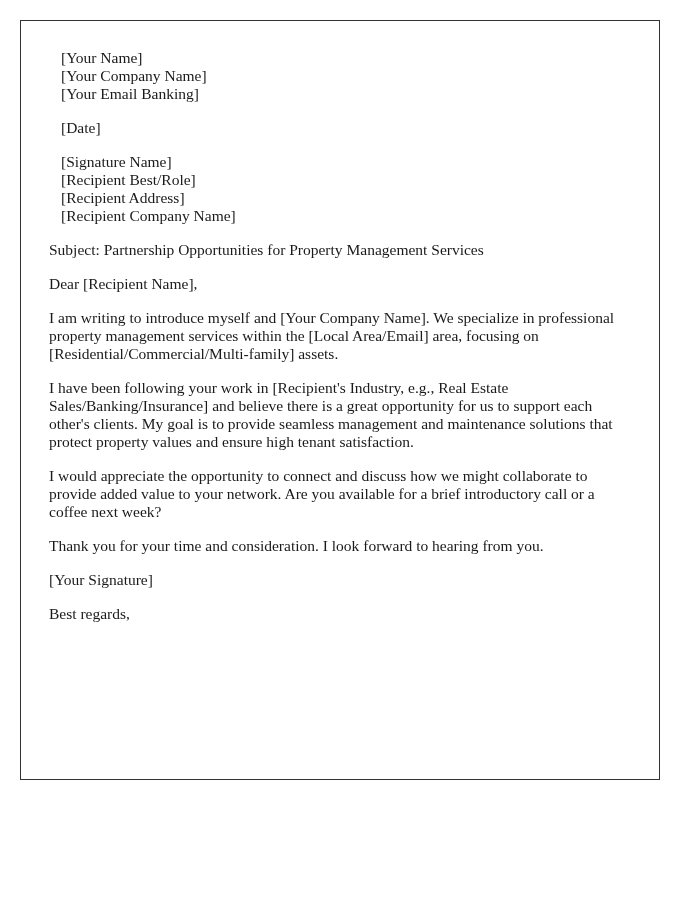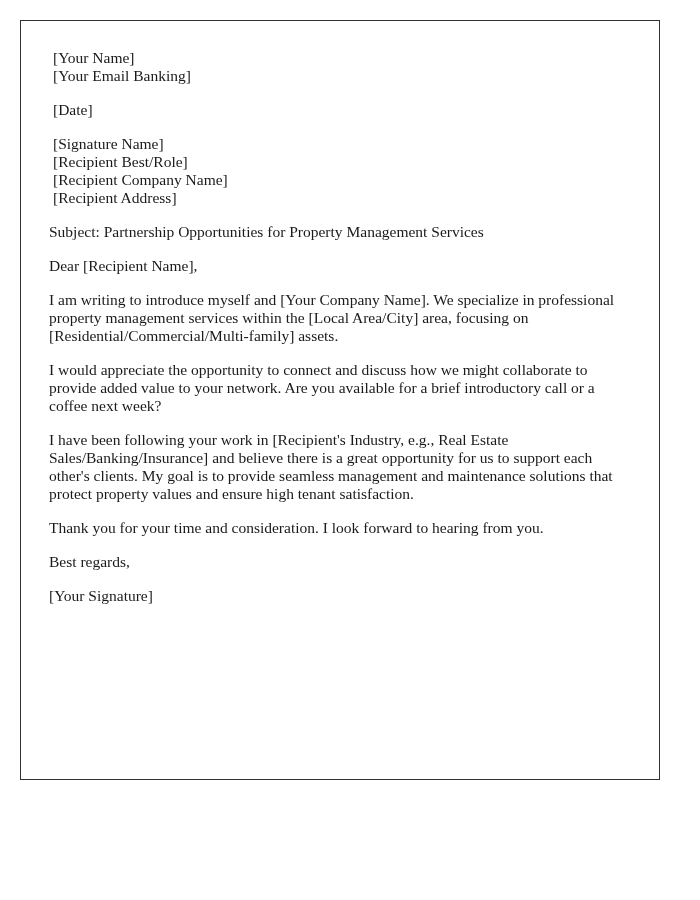--- a/index.html
+++ b/index.html
@@ -6,40 +6,41 @@
     body { width: 700px; height: 900px; position: relative; overflow: hidden; }
     .page {
       position: absolute; left: 20px; top: 20px;
       width: 640px; height: 760px;
       border: 1px solid #333333;
       box-sizing: border-box;
       padding: 28px 28px 0 28px;
       font-family: "Liberation Serif", serif;
       font-size: 15.5px; line-height: 18px; color: #1a1a1a;
     }
-    .block { margin: 0 0 16px 4px; }
+    .block { margin: 0 0 16px 12px; }
     .line { display: block; }
     p { margin: 12px 0 16px 0; }
   </style>
 </head>
 <body>
 
 <div class="page">
   <div class="block">
     <span class="line">[Your Name]</span>
+    <span class="line">[Your Company Name]</span>
     <span class="line">[Your Email Banking]</span>
   </div>
   <div class="block">[Date]</div>
   <div class="block">
     <span class="line">[Signature Name]</span>
     <span class="line">[Recipient Best/Role]</span>
+    <span class="line">[Recipient Address]</span>
     <span class="line">[Recipient Company Name]</span>
-    <span class="line">[Recipient Address]</span>
   </div>
   <p>Subject: Partnership Opportunities for Property Management Services</p>
   <p>Dear [Recipient Name],</p>
-  <p>I am writing to introduce myself and [Your Company Name]. We specialize in professional property management services within the [Local Area/City] area, focusing on [Residential/Commercial/Multi-family] assets.</p>
+  <p>I am writing to introduce myself and [Your Company Name]. We specialize in professional property management services within the [Local Area/Email] area, focusing on [Residential/Commercial/Multi-family] assets.</p>
+  <p>I have been following your work in [Recipient's Industry, e.g., Real Estate Sales/Banking/Insurance] and believe there is a great opportunity for us to support each other's clients. My goal is to provide seamless management and maintenance solutions that protect property values and ensure high tenant satisfaction.</p>
   <p>I would appreciate the opportunity to connect and discuss how we might collaborate to provide added value to your network. Are you available for a brief introductory call or a coffee next week?</p>
-  <p>I have been following your work in [Recipient's Industry, e.g., Real Estate Sales/Banking/Insurance] and believe there is a great opportunity for us to support each other's clients. My goal is to provide seamless management and maintenance solutions that protect property values and ensure high tenant satisfaction.</p>
   <p>Thank you for your time and consideration. I look forward to hearing from you.</p>
+  <p>[Your Signature]</p>
   <p>Best regards,</p>
-  <p>[Your Signature]</p>
 </div>
 
 </body></html>

